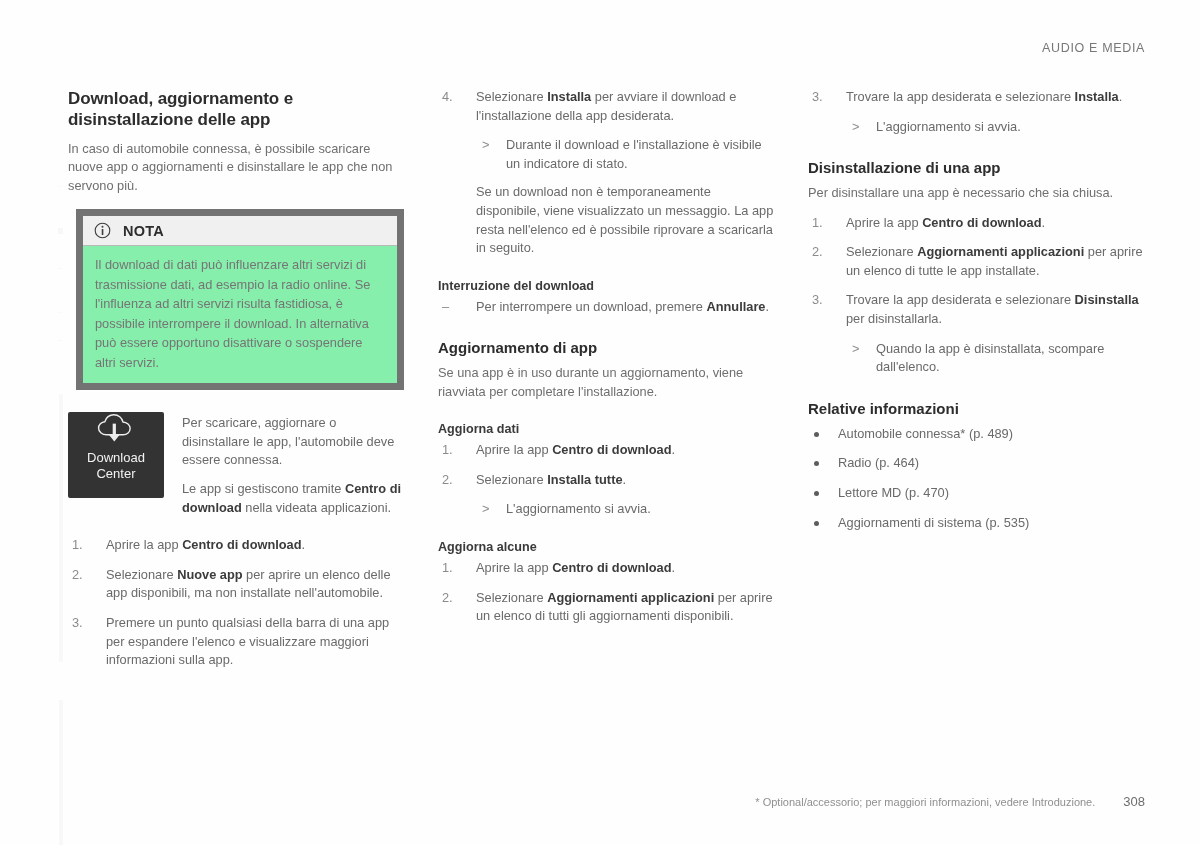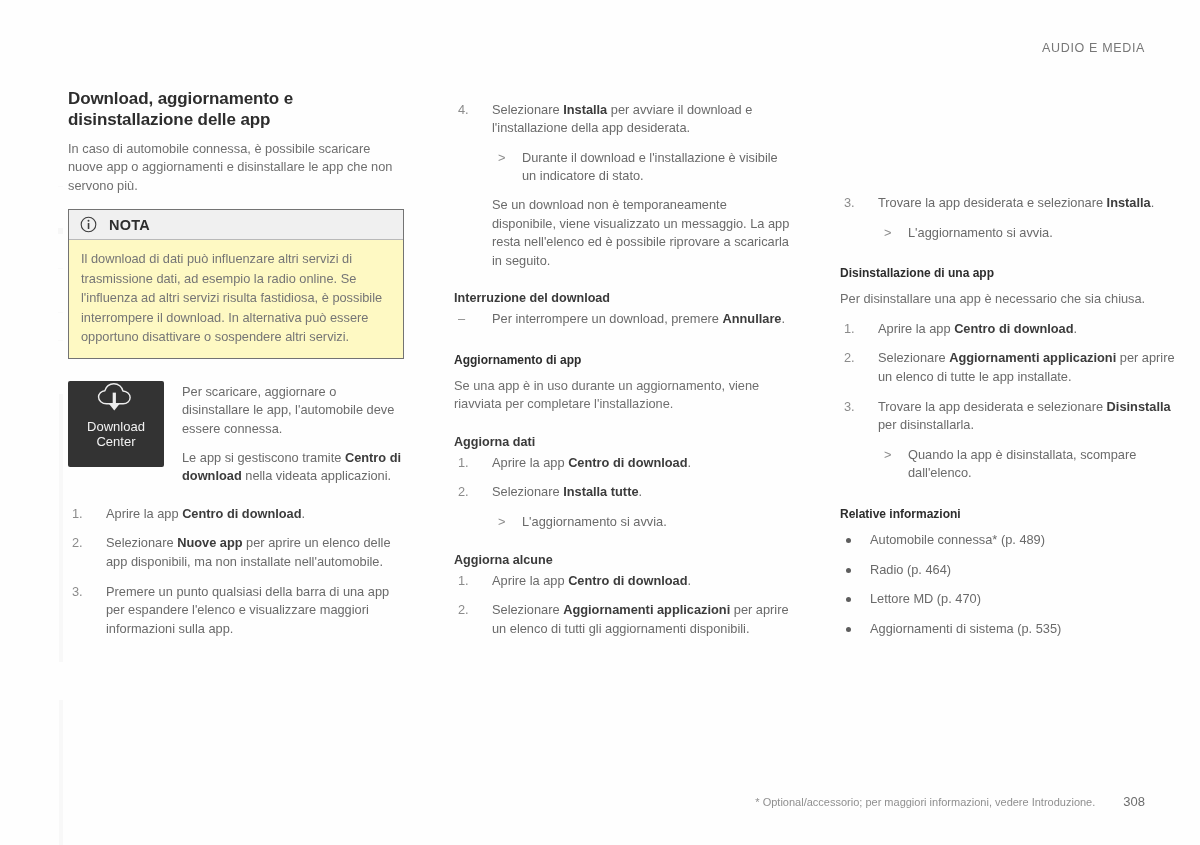--- a/index.html
+++ b/index.html
@@ -31,39 +31,39 @@
     text-transform: uppercase;
   }
 
   
   .columns {
     position: absolute;
     top: 88px;
     left: 68px;
     width: 1077px;
     display: flex;
-    gap: 50px;
-    align-items: flex-end;
+    gap: 34px;
+    align-items: flex-start;
   }
   .col {
     width: 336px;
     flex: 0 0 336px;
   }
 
   
   h1.title {
     font-size: 17px;
     line-height: 21px;
     font-weight: bold;
     color: #2d2d2d;
     margin: 0 0 10px 0;
     letter-spacing: -0.1px;
   }
   h2.sub {
-    font-size: 12px;
+    font-size: 15px;
     line-height: 19px;
     font-weight: bold;
     color: #2d2d2d;
     margin: 22px 0 7px 0;
   }
   h3.subsub {
     font-size: 12.6px;
     line-height: 17px;
     font-weight: bold;
     color: #3a3a3a;
@@ -74,23 +74,23 @@
     font-size: 12.8px;
     line-height: 18.4px;
     margin: 0 0 11px 0;
     color: #6f6f6f;
   }
 
   b, strong { color: #3c3c3c; font-weight: bold; }
 
   
   .nota {
-    border: 1px solid #737373;
-    margin: 14px 0 22px 0;
-    background: #fef9c3;
+    border: 7px solid #737373;
+    margin: 14px 0 22px 8px;
+    background: #86efac;
   }
   .nota-head {
     display: flex;
     align-items: center;
     gap: 12px;
     background: #f0f0f0;
     border-bottom: 1px solid #b9b9b9;
     padding: 6px 10px 6px 11px;
   }
   .info-icon {

